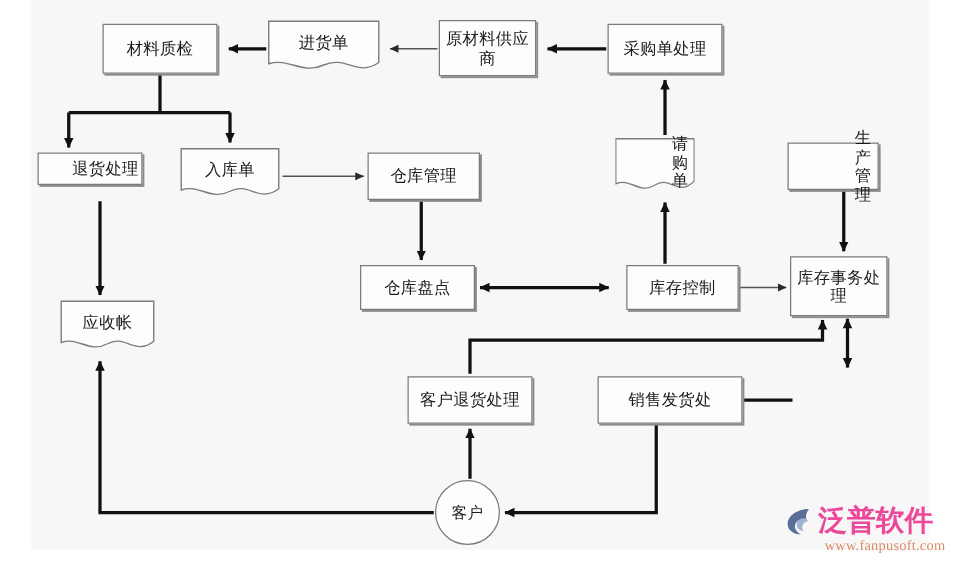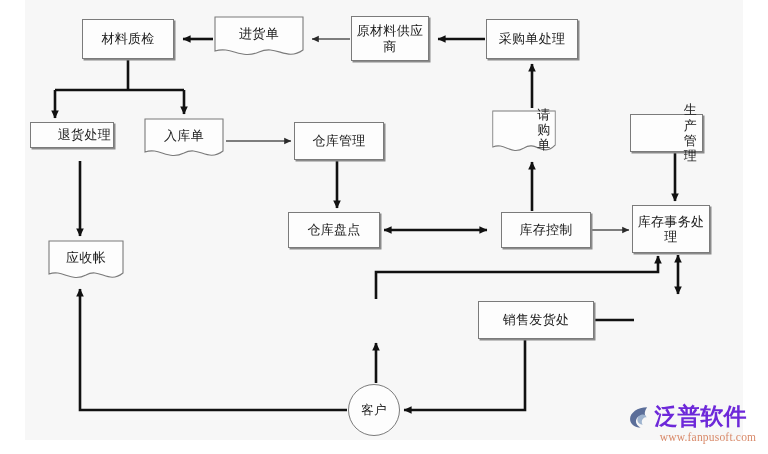--- a/index.html
+++ b/index.html
@@ -95,21 +95,21 @@
     align-items: center;
     gap: 3px;
   }
   #watermark .wm-mark {
     width: 26px;
     height: 26px;
   }
   #watermark .wm-text {
     font-size: 23px;
     font-weight: bold;
-    color: #6d28d9;
+    color: #ec4899;
     letter-spacing: 0px;
     font-family: "Liberation Sans", "DejaVu Sans", sans-serif;
   }
   #watermark .wm-url {
     font-size: 11.5px;
     color: #d98a6a;
     font-family: "Liberation Serif", "DejaVu Serif", serif;
     letter-spacing: 0.2px;
     margin-top: -1px;
     margin-left: 44px;
@@ -241,20 +241,23 @@
     <span class="lbl">库存事务处理</span>
   </div>
 
   <div class="node doc" style="left:48px; top:240px; width:76px; height:45px;">
     <svg class="doc-shape" viewBox="0 0 76 45" preserveAspectRatio="none">
       <path d="M1,1 L75,1 L75,33 C60,45 52,27 38,35 C23,43 15,29 1,34 Z" fill="#fdfdfd" stroke="#7b7b7b" stroke-width="1.1"></path>
     </svg>
     <span class="doc-label">应收帐</span>
   </div>
 
+  <div class="node rect" style="left:326px; top:301px; width:100px; height:38px;">
+    <span class="lbl">客户退货处理</span>
+  </div>
 
   <div class="node rect" style="left:478px; top:301px; width:116px; height:38px;">
     <span class="lbl">销售发货处</span>
   </div>
 
 
   <div class="node circle" style="left:348px; top:384px; width:52px; height:52px; font-size:12.5px;">
     <span class="lbl">客户</span>
   </div>
 

